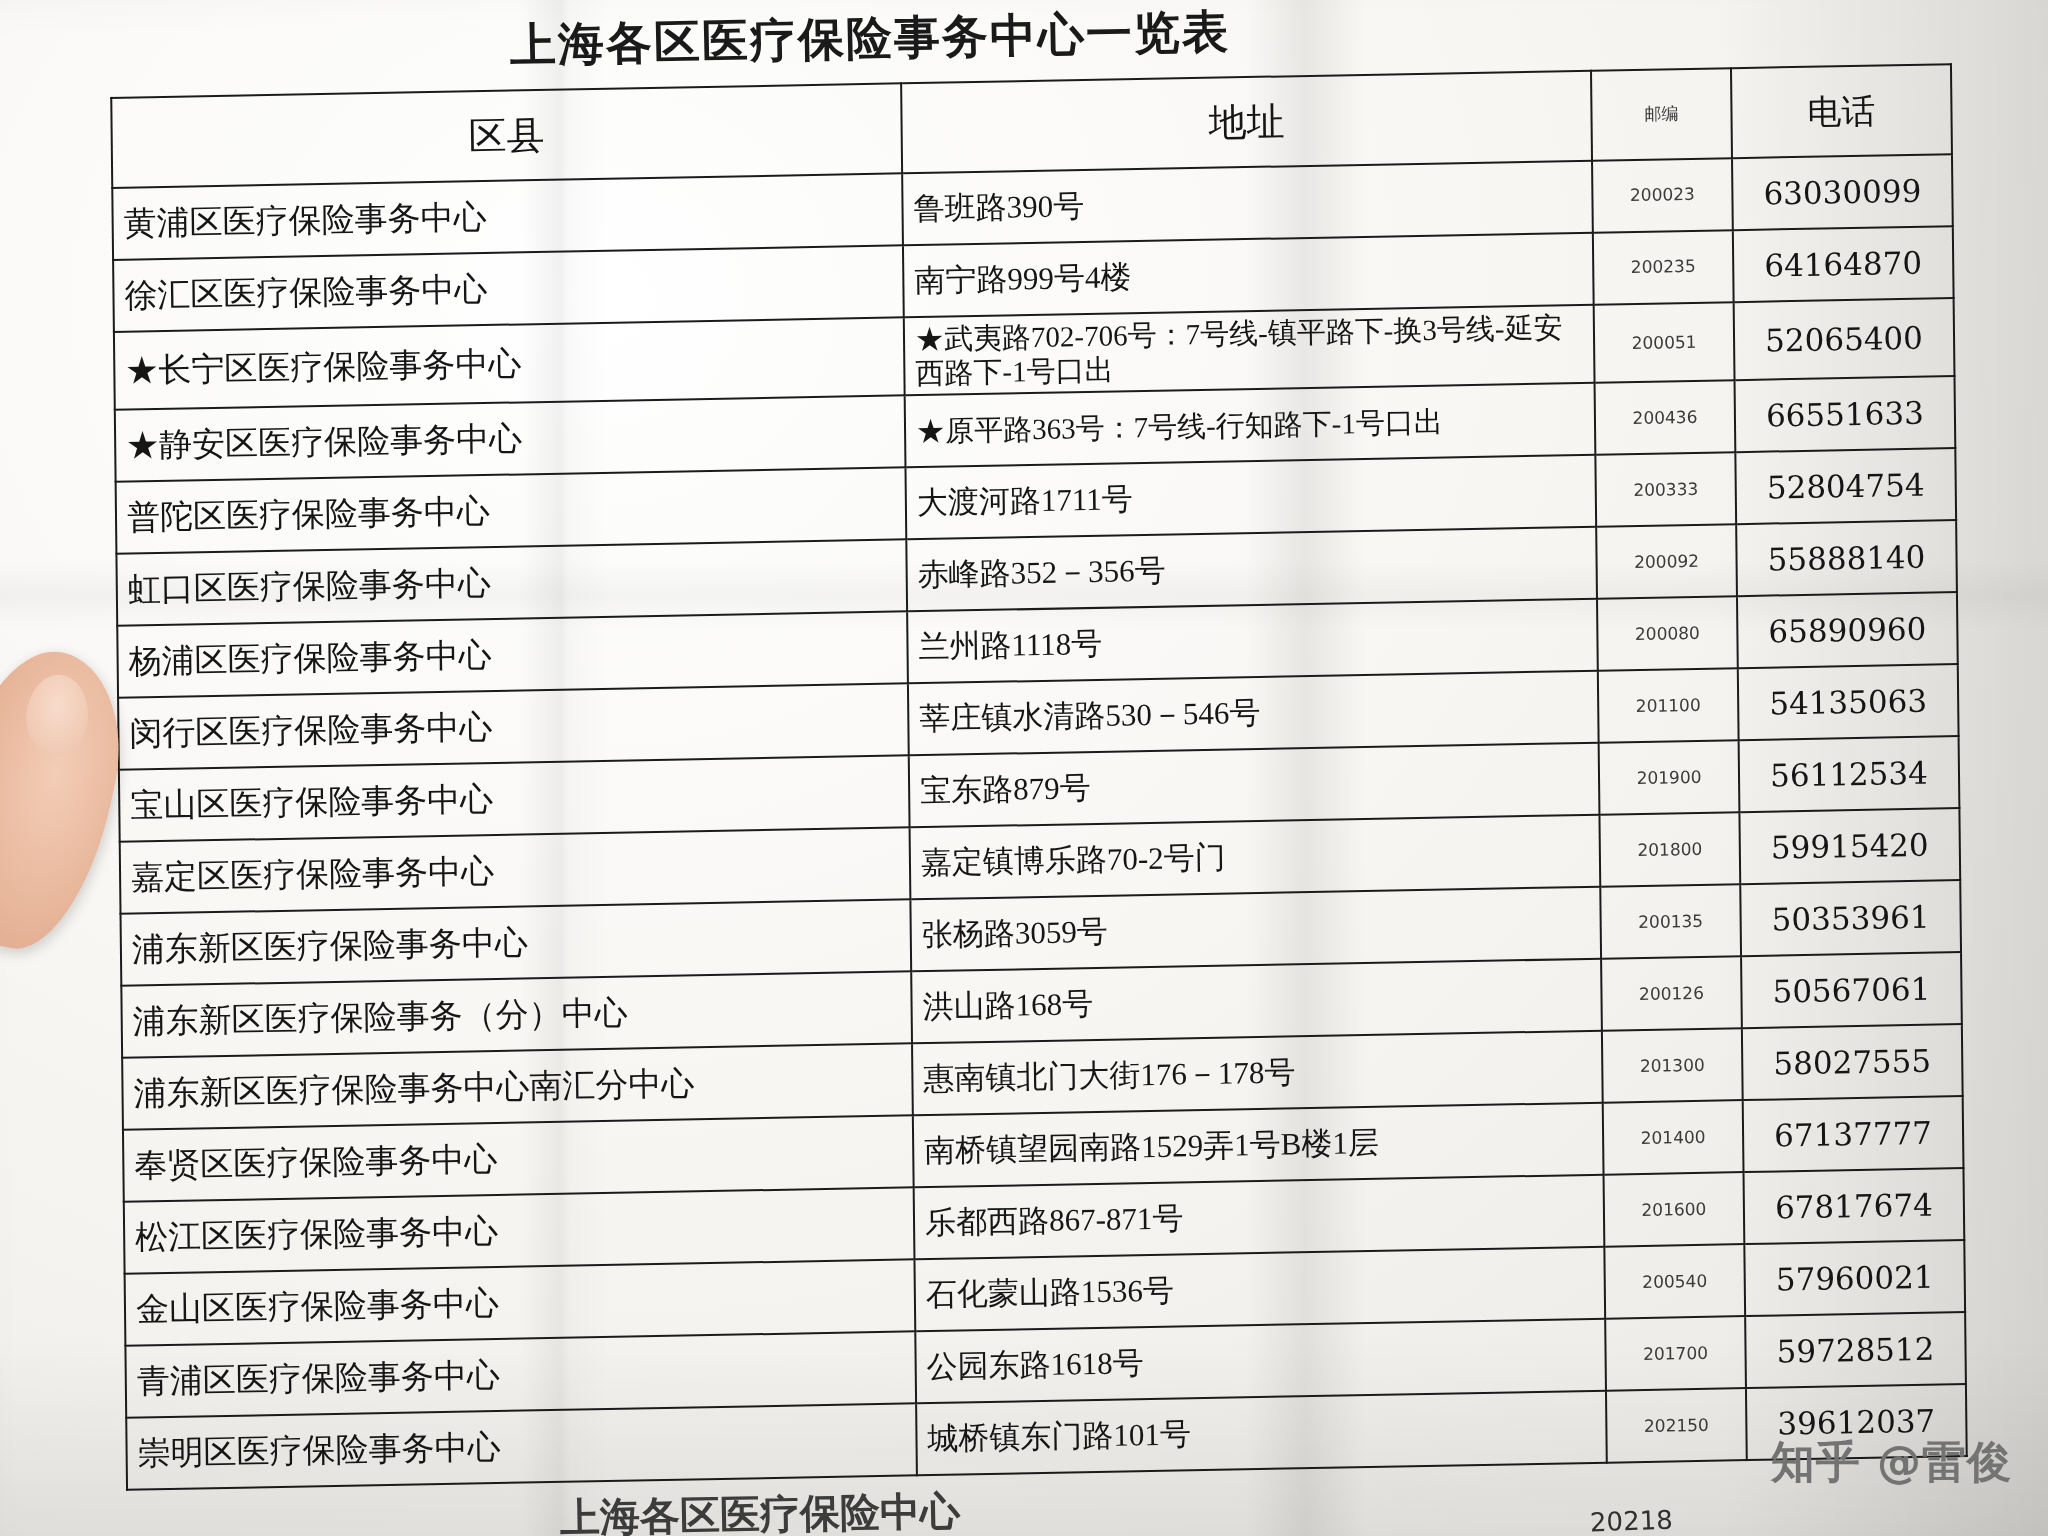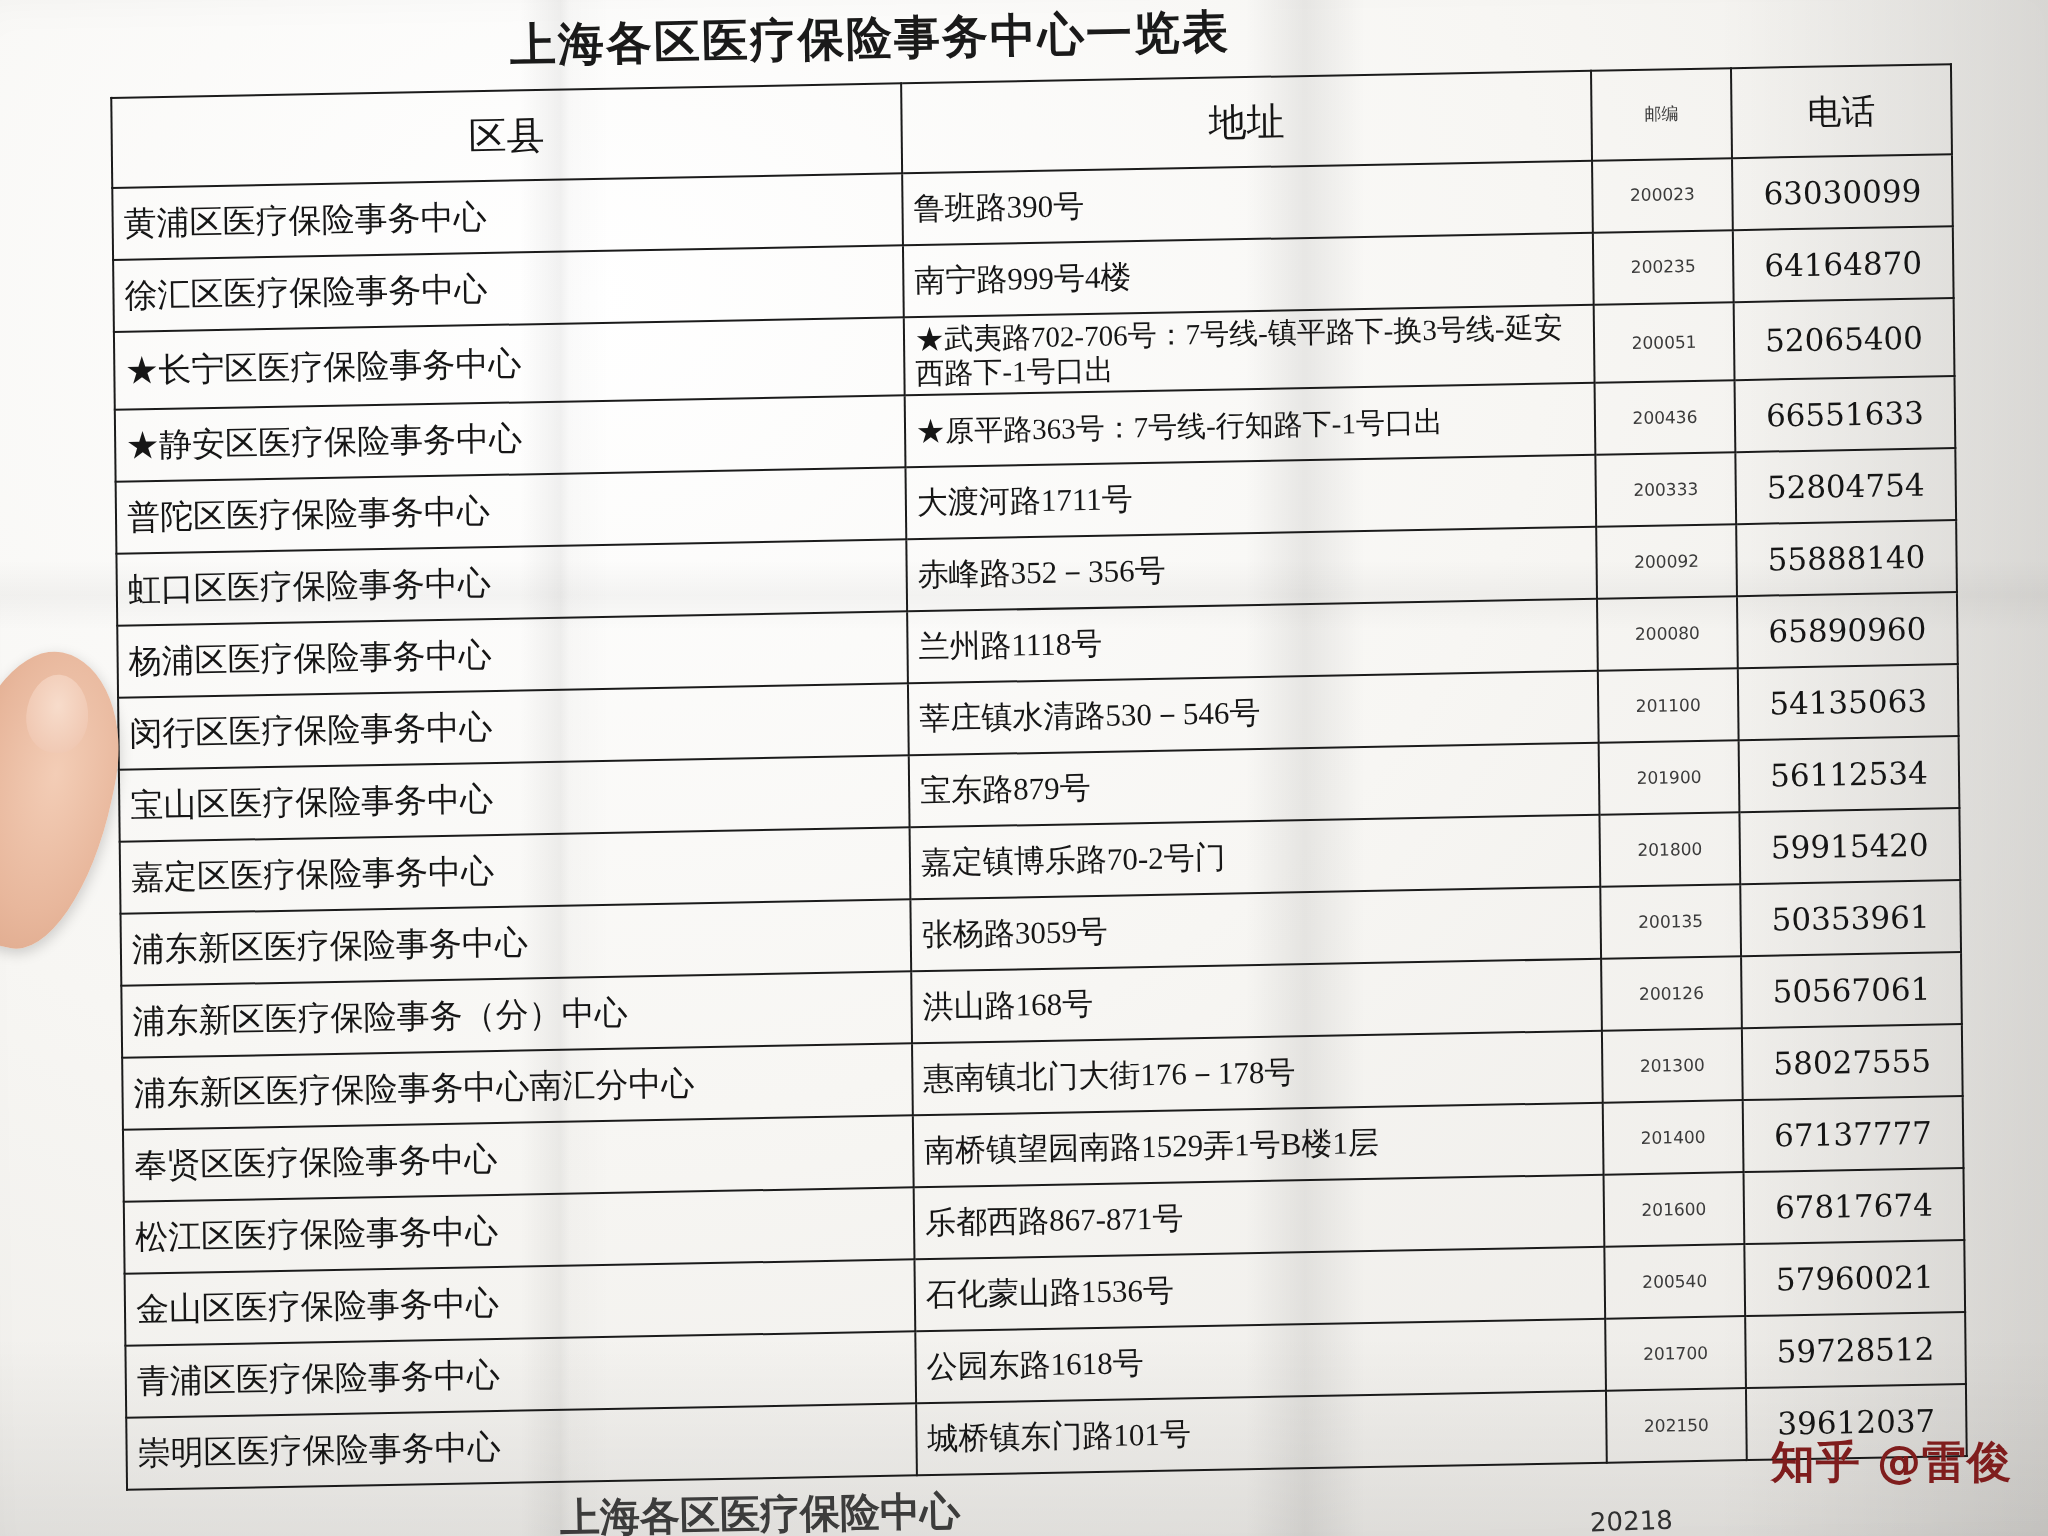--- a/index.html
+++ b/index.html
@@ -151,21 +151,21 @@
   tr.head-row td, tr.head-row th { height: 80px; }
 
   
   #watermark {
     position: absolute;
     right: 36px;
     bottom: 44px;
     font-family: "DejaVu Sans", sans-serif;
     font-size: 44px;
     font-weight: bold;
-    color: #7f1d1d;
+    color: #737373;
     letter-spacing: 1px;
   }
   #bottom-cut {
     position: absolute;
     left: 560px;
     bottom: -6px;
     font-family: "DejaVu Sans", sans-serif;
     font-size: 40px;
     font-weight: bold;
     color: #222;

